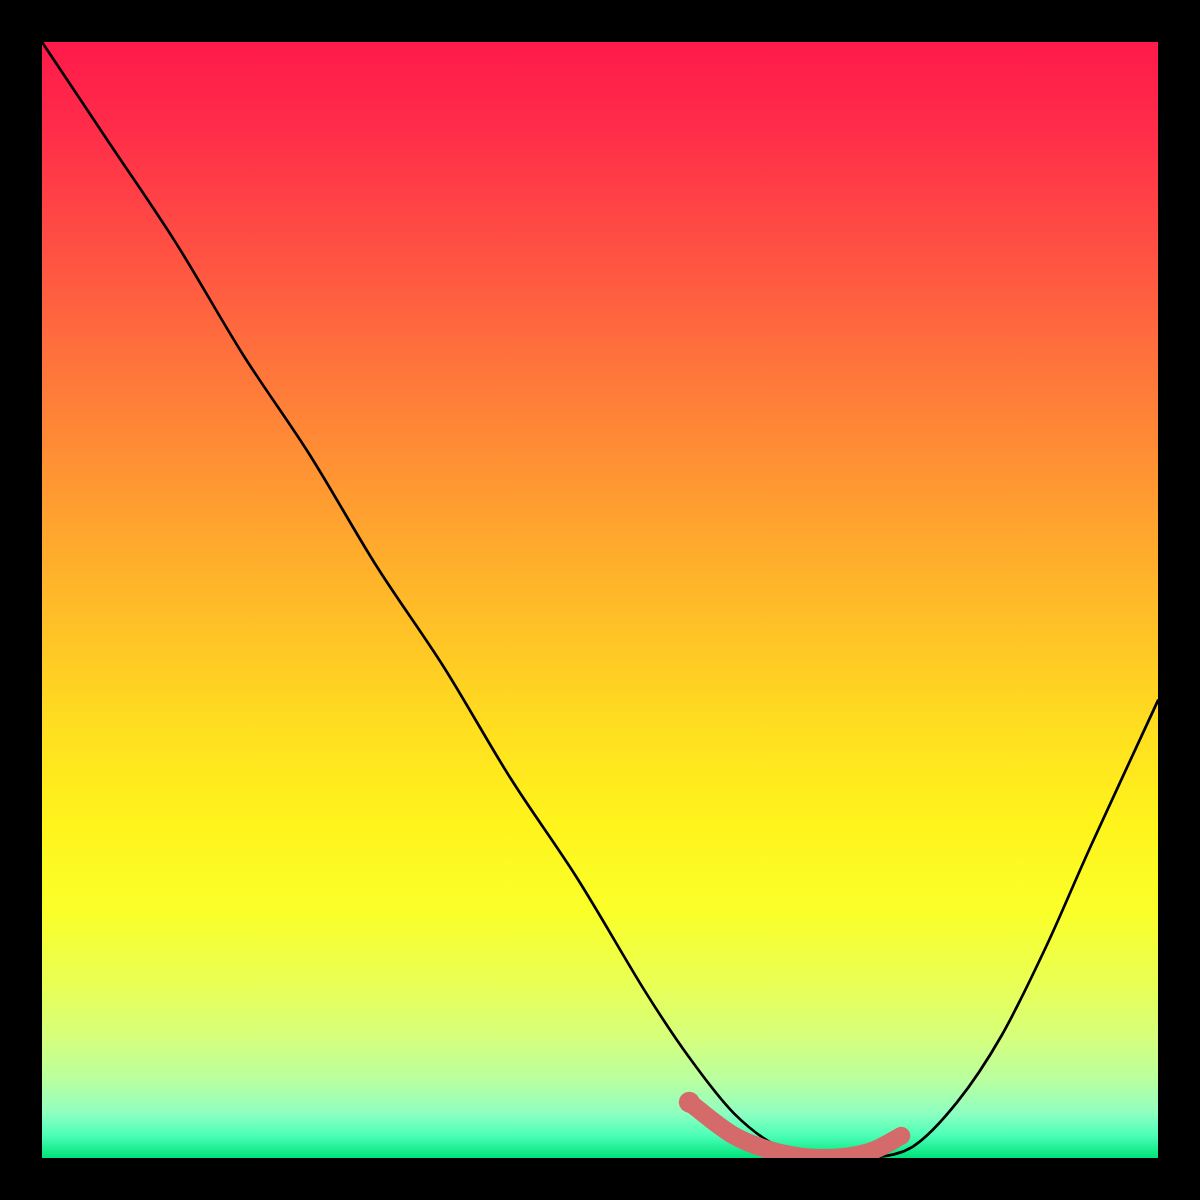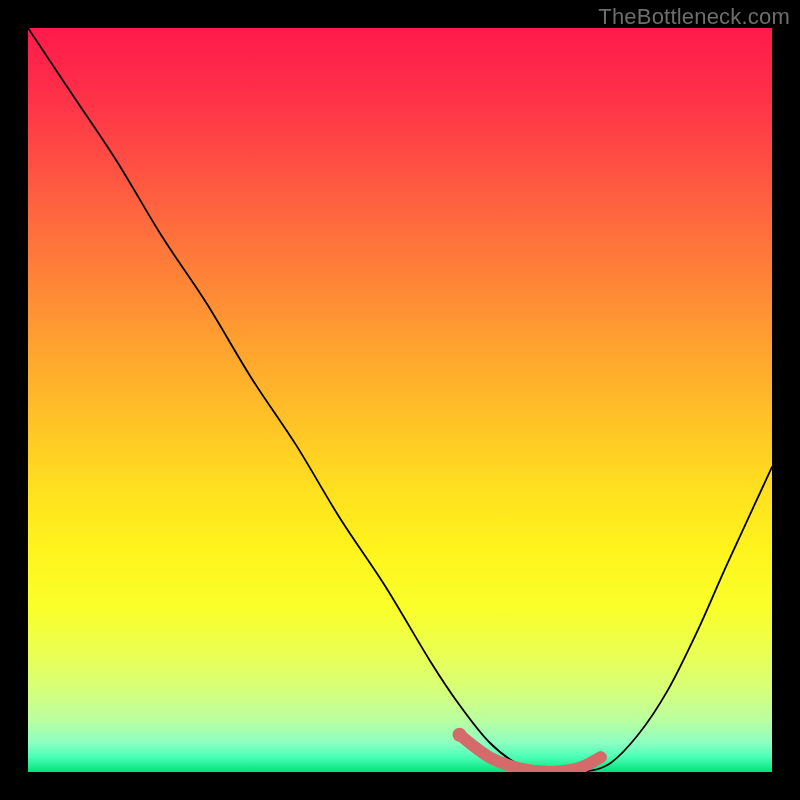--- a/index.html
+++ b/index.html
@@ -49,21 +49,20 @@
     font-size: 22px;
     color: #6d6d6d;
     letter-spacing: 0.2px;
     user-select: none;
   }
 </style>
 </head>
 <body>
 
 <div class="stage">
-  <div class="watermark">TheBottleneck.com</div>
 
   <div class="plot-area">
     <svg class="curve" viewBox="0 0 744 744" preserveAspectRatio="none">
       <path id="main-curve" fill="none" stroke="#000" stroke-width="1.8" stroke-linecap="round" d="M 0 0 C 7.44 11.159999999999988, 29.759999999999998 44.639999999999915, 44.64 66.95999999999992 C 59.52 89.27999999999993, 74.4 110.36000000000006, 89.28 133.92000000000007 C 104.16 157.4800000000001, 119.03999999999999 184.76000000000008, 133.92 208.32000000000005 C 148.79999999999998 231.88000000000002, 163.68 251.71999999999997, 178.56 275.28 C 193.44 298.84, 208.32 326.12, 223.2 349.68 C 238.07999999999998 373.24, 252.95999999999998 393.08, 267.84 416.64 C 282.71999999999997 440.2, 297.59999999999997 467.47999999999996, 312.47999999999996 491.03999999999996 C 327.35999999999996 514.5999999999999, 342.24 534.44, 357.12 558 C 372 581.56, 389.36000000000007 612.56, 401.76000000000005 632.4 C 414.16 652.24, 421.6 663.4, 431.52 677.04 C 441.43999999999994 690.68, 451.35999999999996 704.32, 461.28 714.24 C 471.2 724.16, 481.12 731.5999999999999, 491.04 736.56 C 500.96000000000004 741.52, 510.88 742.76, 520.8 744 C 530.7199999999999 745.24, 540.6399999999999 745.24, 550.56 744 C 560.48 742.76, 570.4000000000001 742.76, 580.32 736.56 C 590.24 730.3599999999999, 600.16 719.1999999999999, 610.0799999999999 706.8 C 619.9999999999999 694.4, 629.9200000000001 679.52, 639.84 662.16 C 649.76 644.8, 659.6800000000001 623.72, 669.6 602.64 C 679.52 581.56, 686.96 562.9599999999999, 699.36 535.68 C 711.76 508.4, 736.56 455.08000000000004, 744 438.96000000000004"></path>
       <path id="highlight-curve" fill="none" stroke="#d46a6a" stroke-width="12" stroke-linecap="round" stroke-linejoin="round" d="M 431.52 706.8 C 436.47999999999996 710.52, 451.35999999999996 723.54, 461.28 729.12 C 471.2 734.7, 481.12 737.8, 491.04 740.28 C 500.96000000000004 742.76, 510.88 744, 520.8 744 C 530.7199999999999 744, 541.8799999999999 742.76, 550.56 740.28 C 559.24 737.8, 569.16 730.98, 572.88 729.12"></path>
       <circle id="highlight-dot" r="7" fill="#d46a6a" cx="431.52" cy="706.8"></circle>
     </svg>
   </div>
 </div>
 

